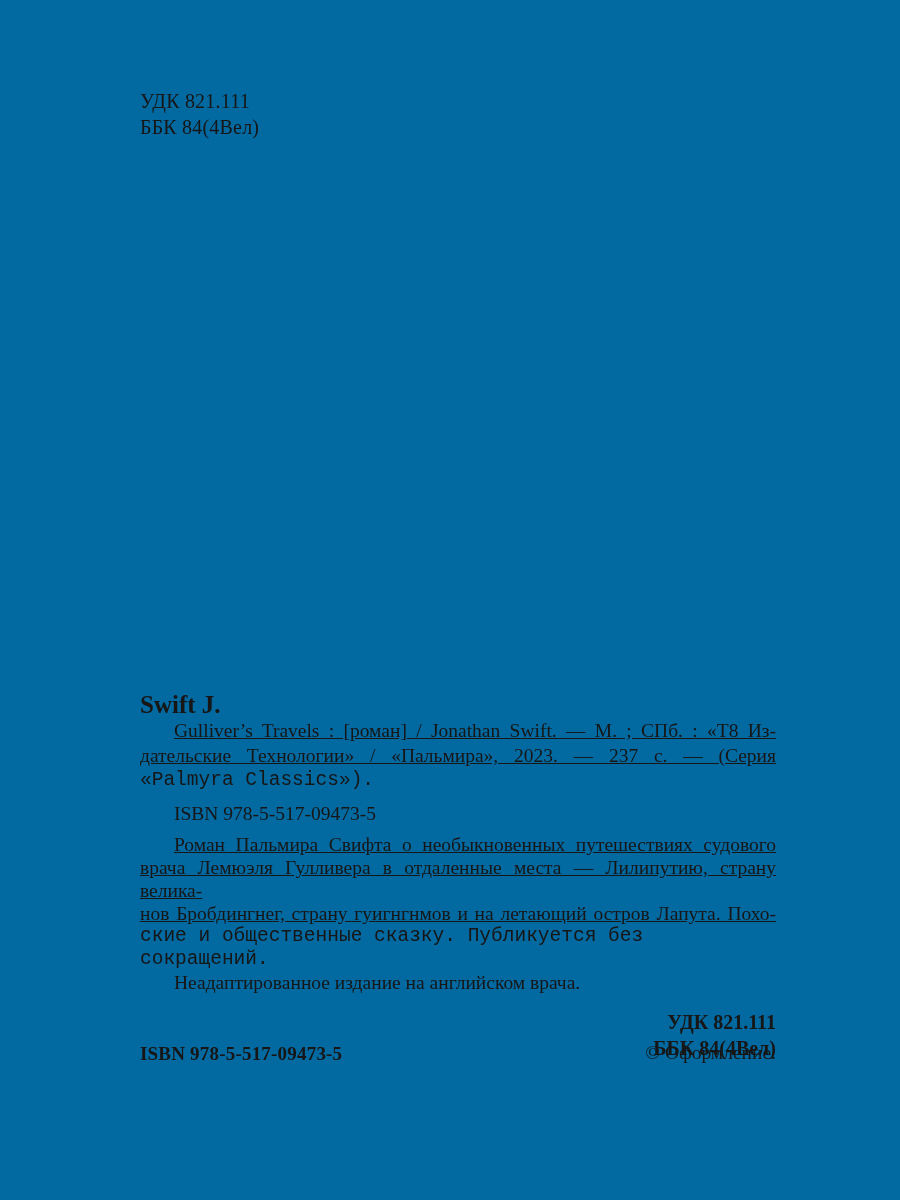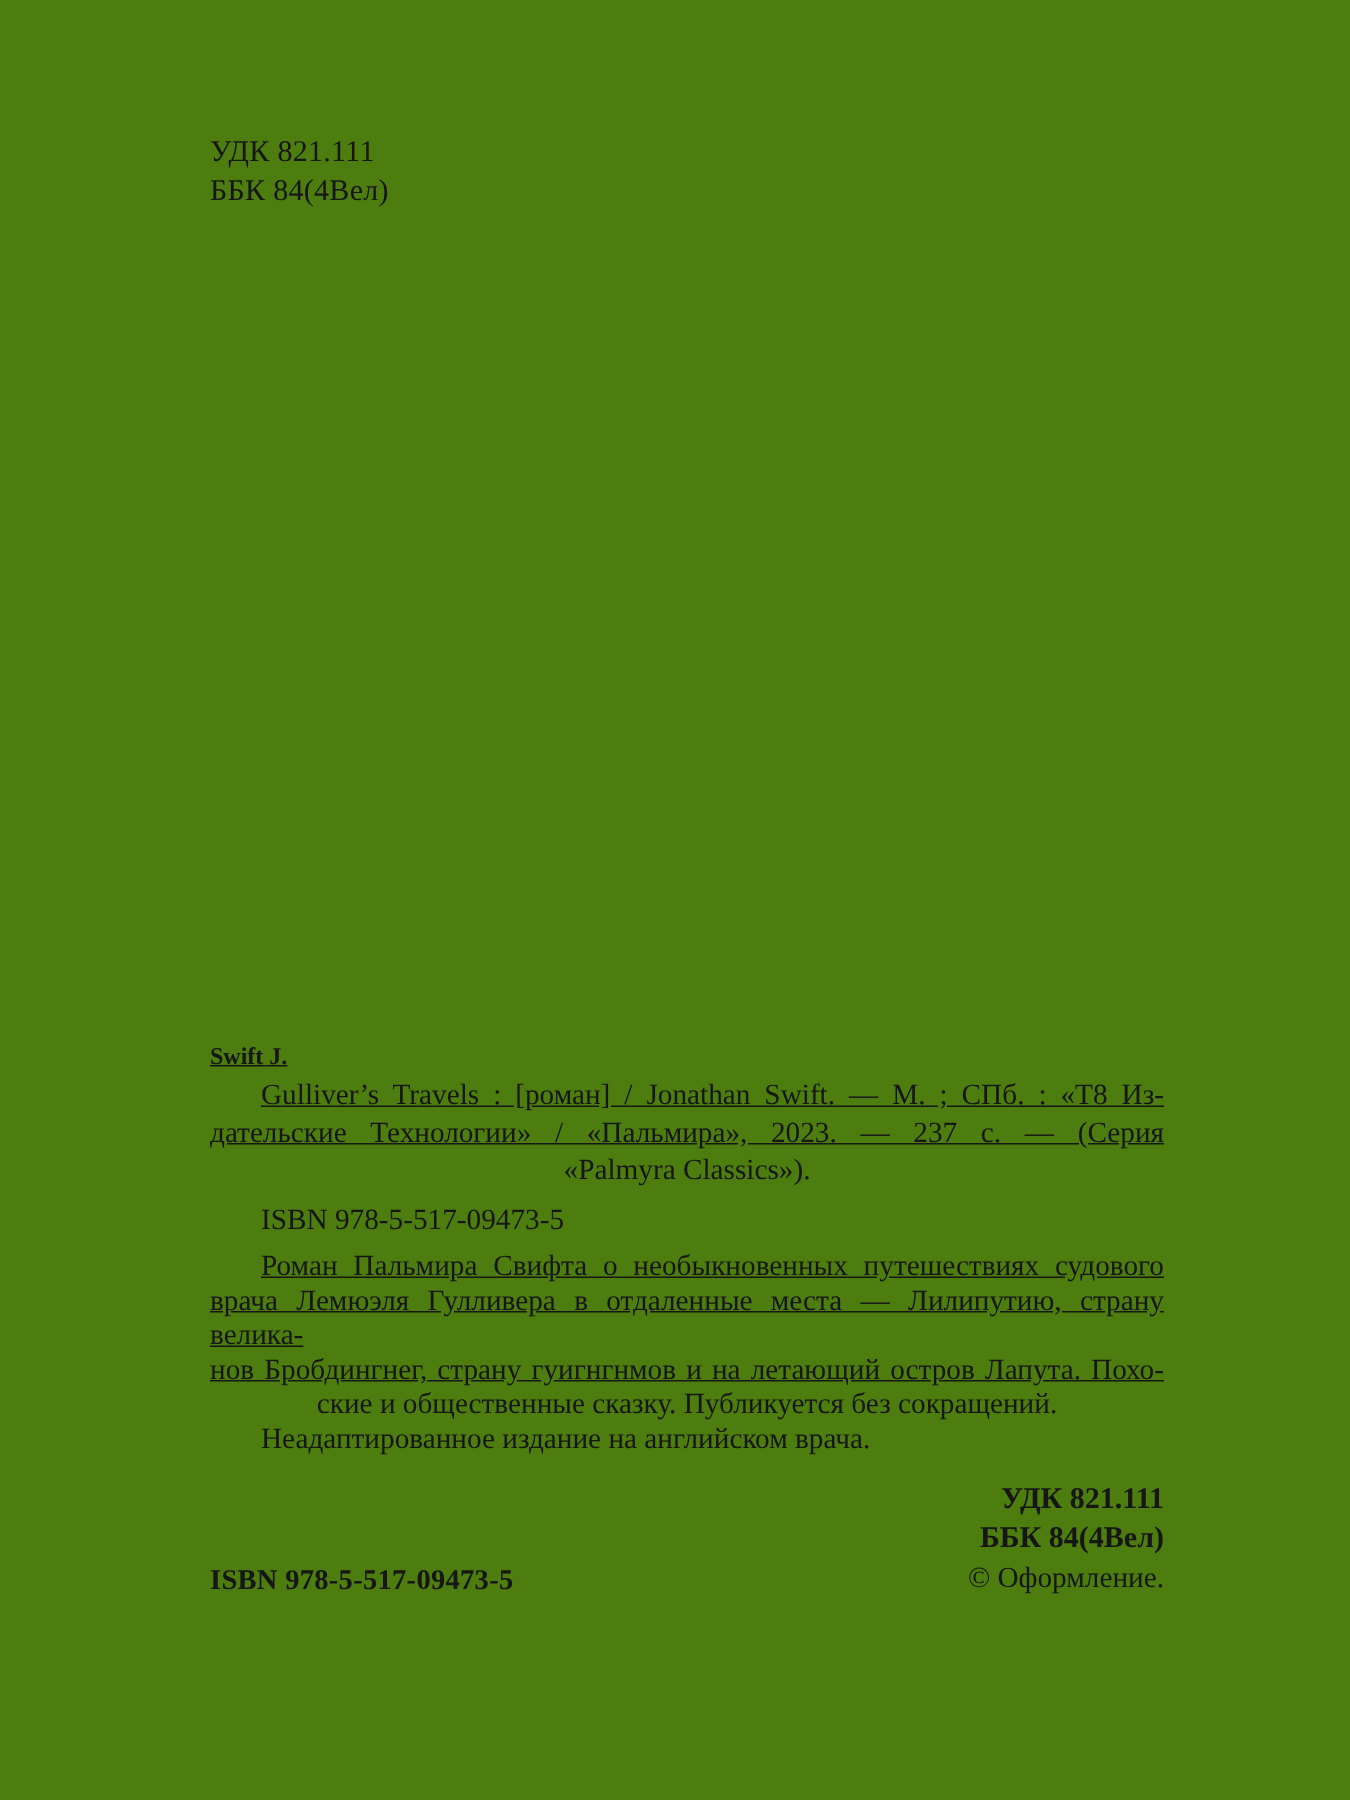--- a/index.html
+++ b/index.html
@@ -1,38 +1,38 @@
 <!DOCTYPE html>
 <html><head>
 <meta charset="utf-8">
 <style>
   html, body { margin: 0; padding: 0; background: #e8e8e8; }
   .page {
     position: relative;
     width: 900px;
     height: 1200px;
     margin: 0 auto;
-    background: #4d7c0f;
+    background: #0369a1;
     font-family: "Liberation Serif", "DejaVu Serif", serif;
     color: #161616;
     overflow: hidden;
   }
   .col {
     position: absolute;
     left: 140px;
     width: 636px;
   }
   
   .top-codes { top: 88px; font-size: 20px; line-height: 26px; letter-spacing: 0.2px; }
 
   
   .imprint { top: 691px; font-size: 19.5px; }
-  .author { font-weight: bold; font-size: 16px; line-height: 27px; text-decoration: underline; }
+  .author { font-weight: bold; font-size: 25px; line-height: 27px; }
   .jline  { text-align: justify; text-align-last: justify; line-height: 25px; white-space: normal; text-decoration: underline; }
-  .jlast  { text-align: center; line-height: 25px; }
+  .jlast  { text-align: left; line-height: 25px; font-family: Liberation Mono, monospace; }
   .first-indent { text-indent: 34px; }
   .isbn-mid { margin: 8px 0 7px 0; text-indent: 34px; line-height: 25px; }
   .annot .jline, .annot .jlast { line-height: 23px; }
   .note { text-indent: 34px; line-height: 23px; }
   .codes-right {
     margin-top: 15px;
     text-align: right;
     font-weight: bold;
     font-size: 20px;
     line-height: 26px;

